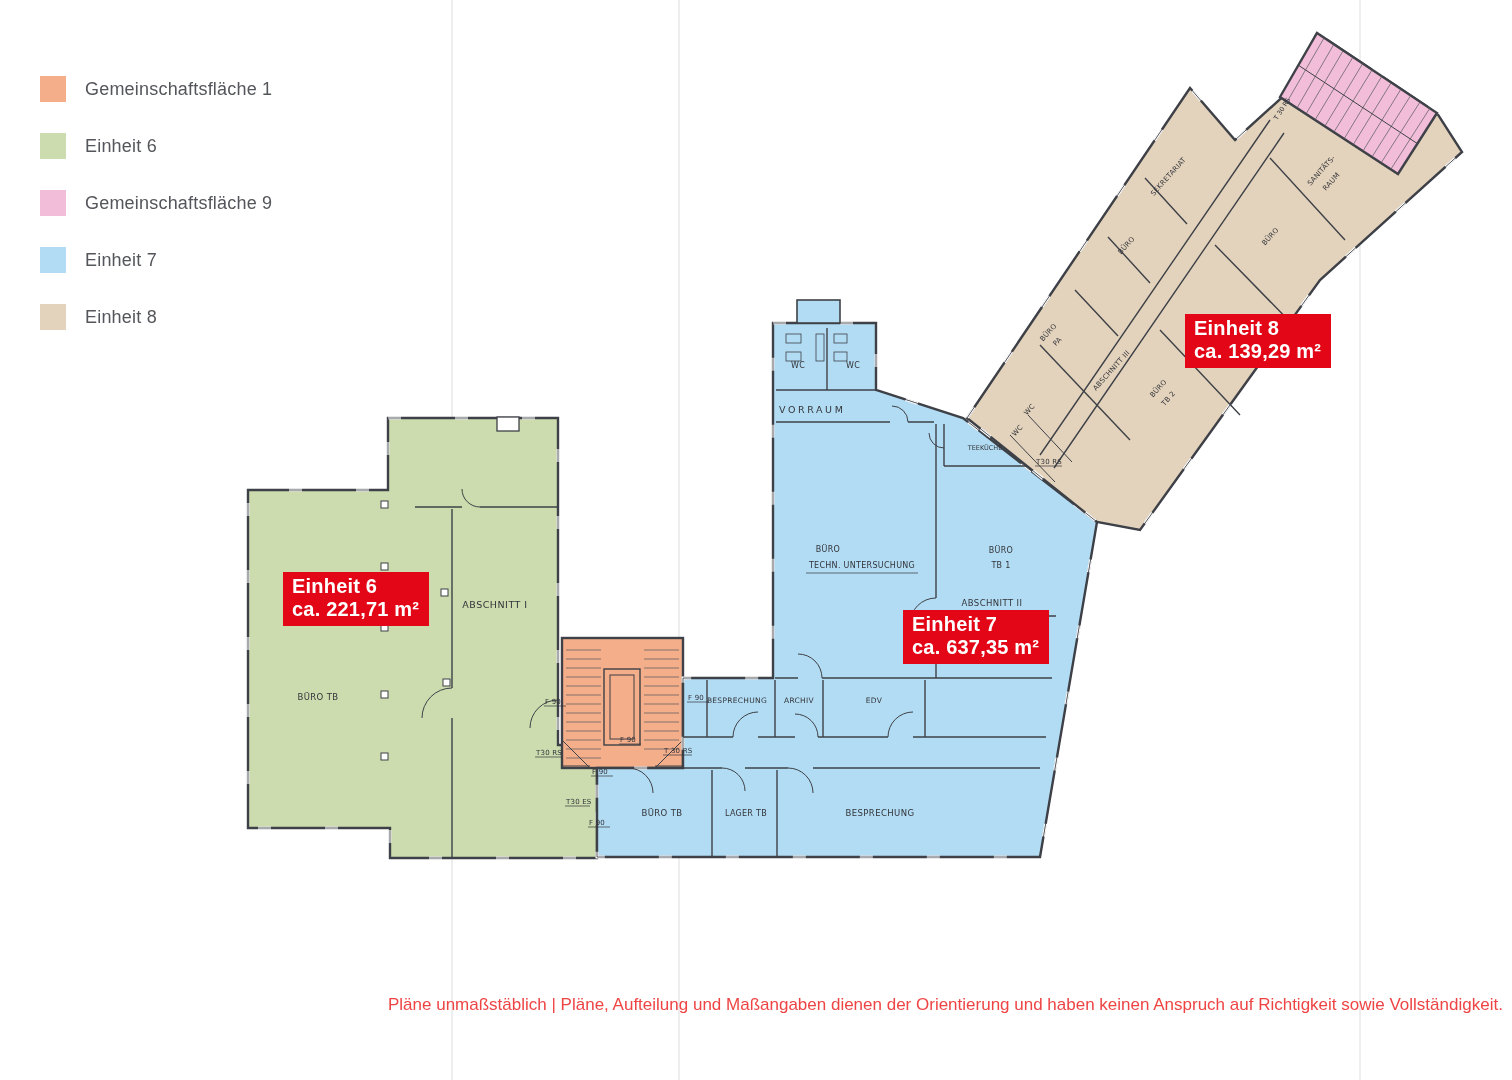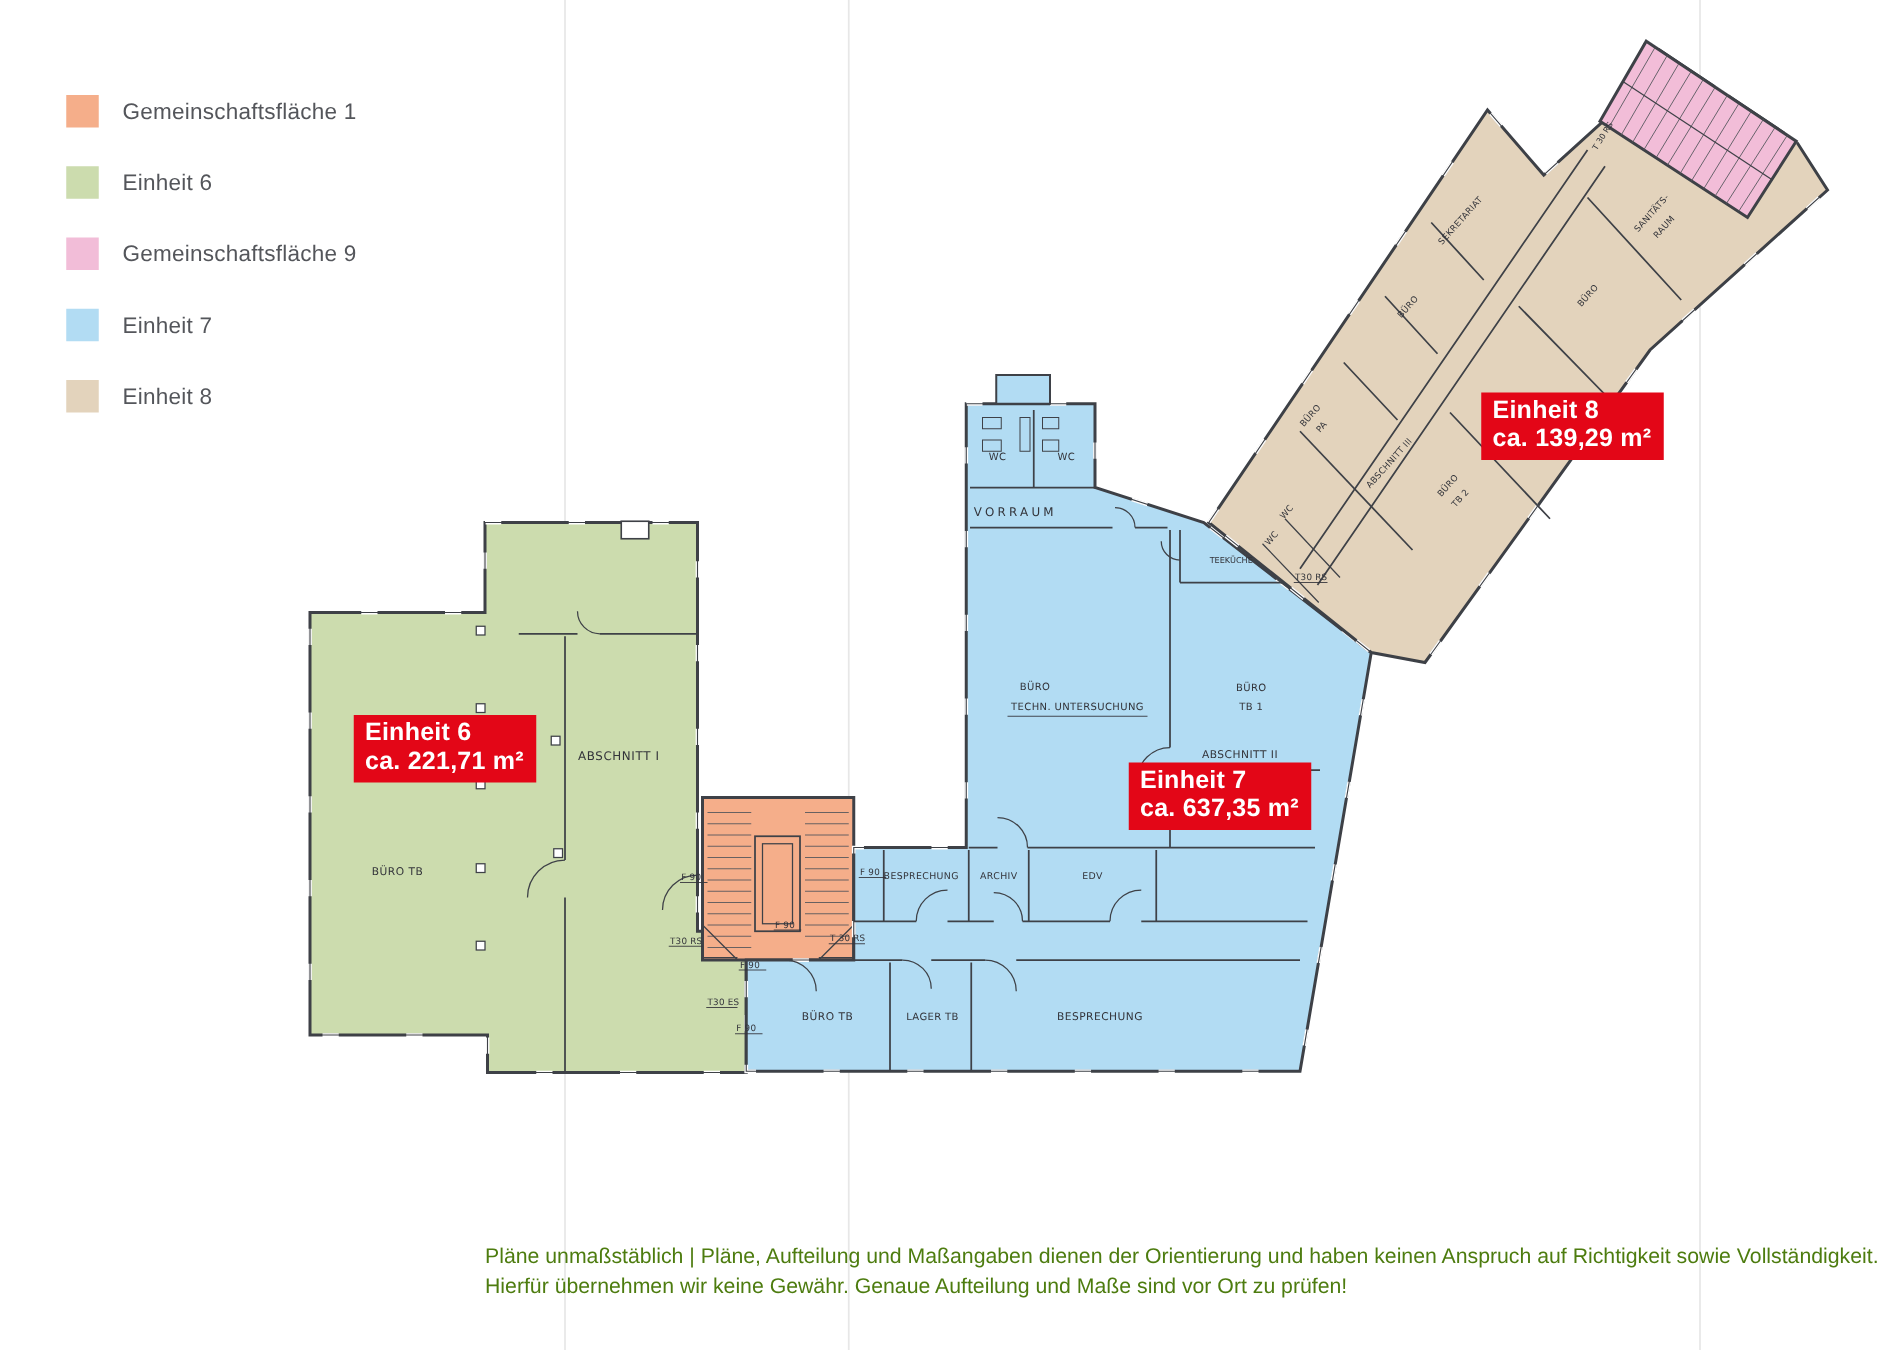--- a/index.html
+++ b/index.html
@@ -1,27 +1,27 @@
 <!DOCTYPE html>
 <html><head>
 <meta charset="utf-8">
 <style>
   html,body{margin:0;padding:0;background:#ffffff;}
   .stage{position:relative;width:1512px;height:1080px;background:#fff;overflow:hidden;
          font-family:"Liberation Sans",sans-serif;}
   
-  .legend{position:absolute;left:53px;top:76px;}
+  .legend{position:absolute;left:40px;top:76px;}
   .legend-row{display:flex;align-items:center;height:26px;margin-bottom:31px;}
   .swatch{width:26px;height:26px;margin-right:19px;flex:0 0 auto;}
   .legend-label{font-size:18px;color:#54565b;letter-spacing:.2px;white-space:nowrap;}
   
   .ulabel{position:absolute;color:#fff;font-weight:bold;font-size:20px;line-height:23px;
           padding:3px 10px 5px 9px;letter-spacing:.2px;white-space:nowrap;}
   
-  .footer{position:absolute;left:388px;top:993px;font-size:17px;line-height:24px;color:#4d7c0f;}
+  .footer{position:absolute;left:388px;top:993px;font-size:17px;line-height:24px;color:#ef4444;}
   
   svg{position:absolute;left:0;top:0;}
   .o{fill:none;stroke:#3e4147;stroke-width:2.4;stroke-linejoin:miter;}
   .d{fill:none;stroke:#ffffff;stroke-width:3;stroke-dasharray:13 54;}
   .t{fill:none;stroke:#3e4147;stroke-width:.9;}
   .w{fill:none;stroke:#3e4147;stroke-width:1.4;}
   .w2{fill:none;stroke:#3e4147;stroke-width:1;}
   .tr{stroke:#53565c;stroke-width:.7;}
   .u{stroke:#33343a;stroke-width:.7;}
   .col{fill:#fff;stroke:#3e4147;stroke-width:1;}
@@ -231,16 +231,15 @@
     <div>Einheit 7</div>
     <div>ca. 637,35 m²</div>
   </div>
   <div class="ulabel" style="left: 1185px; top: 314px; background: rgb(227, 6, 23);">
     <div>Einheit 8</div>
     <div>ca. 139,29 m²</div>
   </div>
 
   <div class="footer">
     <div>Pläne unmaßstäblich | Pläne, Aufteilung und Maßangaben dienen der Orientierung und haben keinen Anspruch auf Richtigkeit sowie Vollständigkeit.</div>
-    <div>Hierfür übernehmen wir keine Gewähr. Genaue Aufteilung und Maße sind vor Ort zu prüfen!</div>
   </div>
 
 </div>
 
 </body></html>

